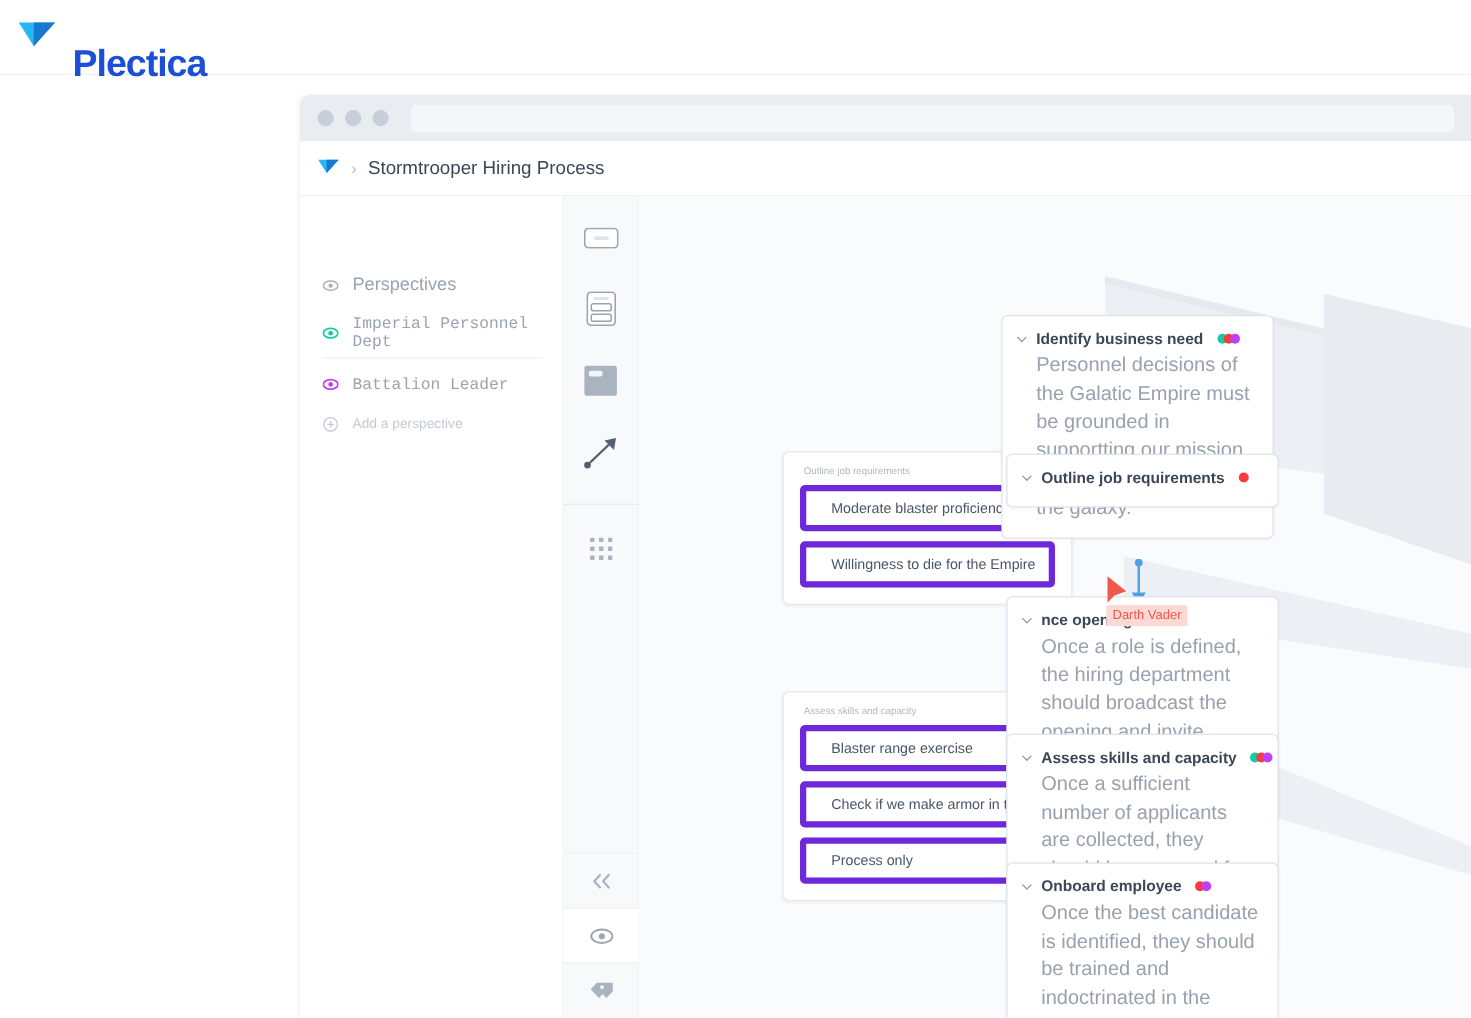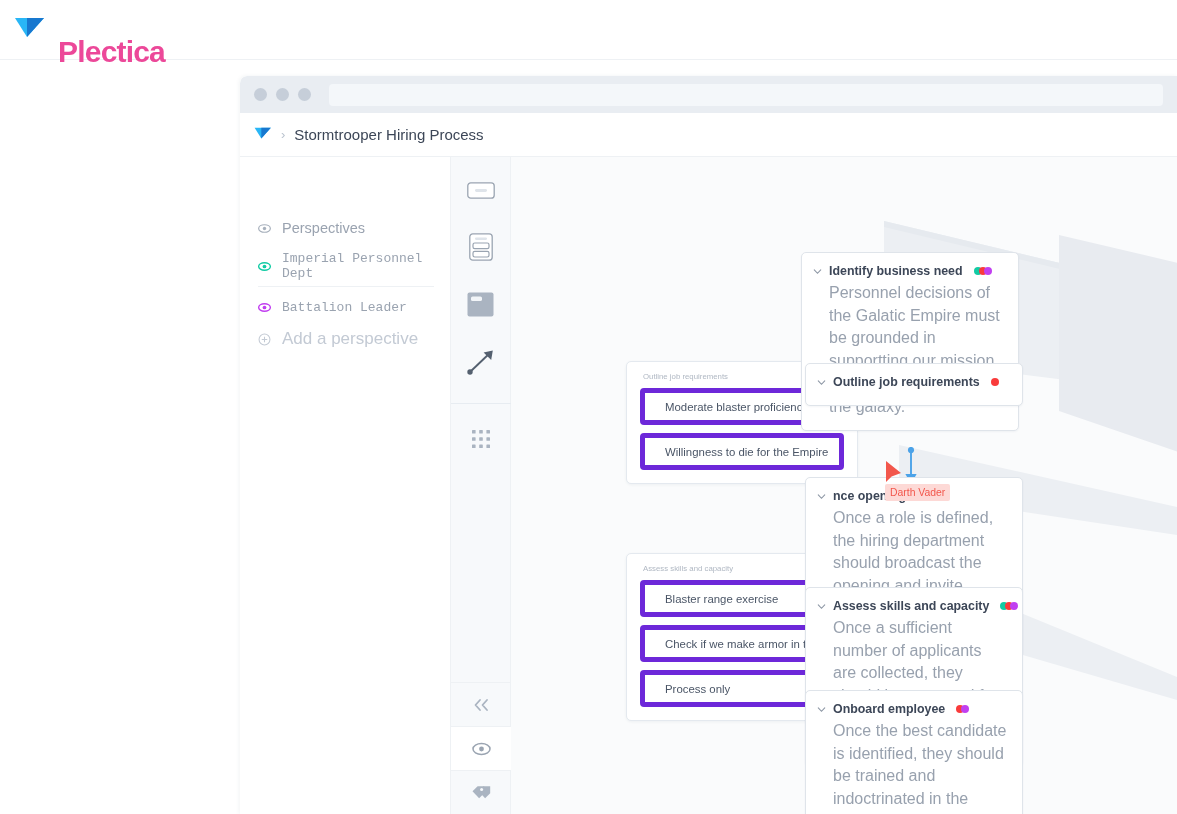--- a/index.html
+++ b/index.html
@@ -18,21 +18,21 @@
 
   
   .page-header {
     position: absolute; left: 0; top: 0; width: 1177px; height: 60px;
     background: #ffffff; border-bottom: 1px solid #eef1f4;
     display: flex; align-items: center;
   }
   .brand { display: flex; align-items: center; gap: 12px; padding-left: 14px; }
   .brand-mark { width: 32px; height: 30px; display: block; }
   .brand-name {
-    font-size: 30px; font-weight: bold; color: #ec4899;
+    font-size: 30px; font-weight: bold; color: #1d4ed8;
     letter-spacing: -0.8px;
     margin-top: 44px;
   }
 
   
   .window {
     position: absolute; left: 240px; top: 76px;
     width: 937px; height: 738px;
     background: #ffffff;
     border-top-left-radius: 7px;
@@ -78,21 +78,21 @@
   .persp-row {
     display: flex; align-items: center; gap: 11px;
     padding: 0 16px 0 18px; height: 22px; margin-bottom: 9px;
   }
   .persp-row-label { font-size: 13px; color: #9aa3b0; font-family: Liberation Mono, monospace; }
   .sep-line { height: 1px; background: #eef1f4; margin: 4px 16px 9px 18px; }
   .addrow {
     display: flex; align-items: center; gap: 11px;
     padding: 0 16px 0 18px; height: 22px; margin-top: 10px;
   }
-  .addrow-label { font-size: 17px; color: #c3cad4; }
+  .addrow-label { font-size: 11px; color: #c3cad4; }
 
   .eye { width: 13px; height: 13px; flex: none; display: block; }
   .plus-ico { width: 13px; height: 13px; flex: none; display: block; }
 
   
   .toolrail {
     width: 60px; background: #f7f9fb;
     border-right: 1px solid #eef1f4;
     display: flex; flex-direction: column; align-items: center;
     flex: none; position: relative;

